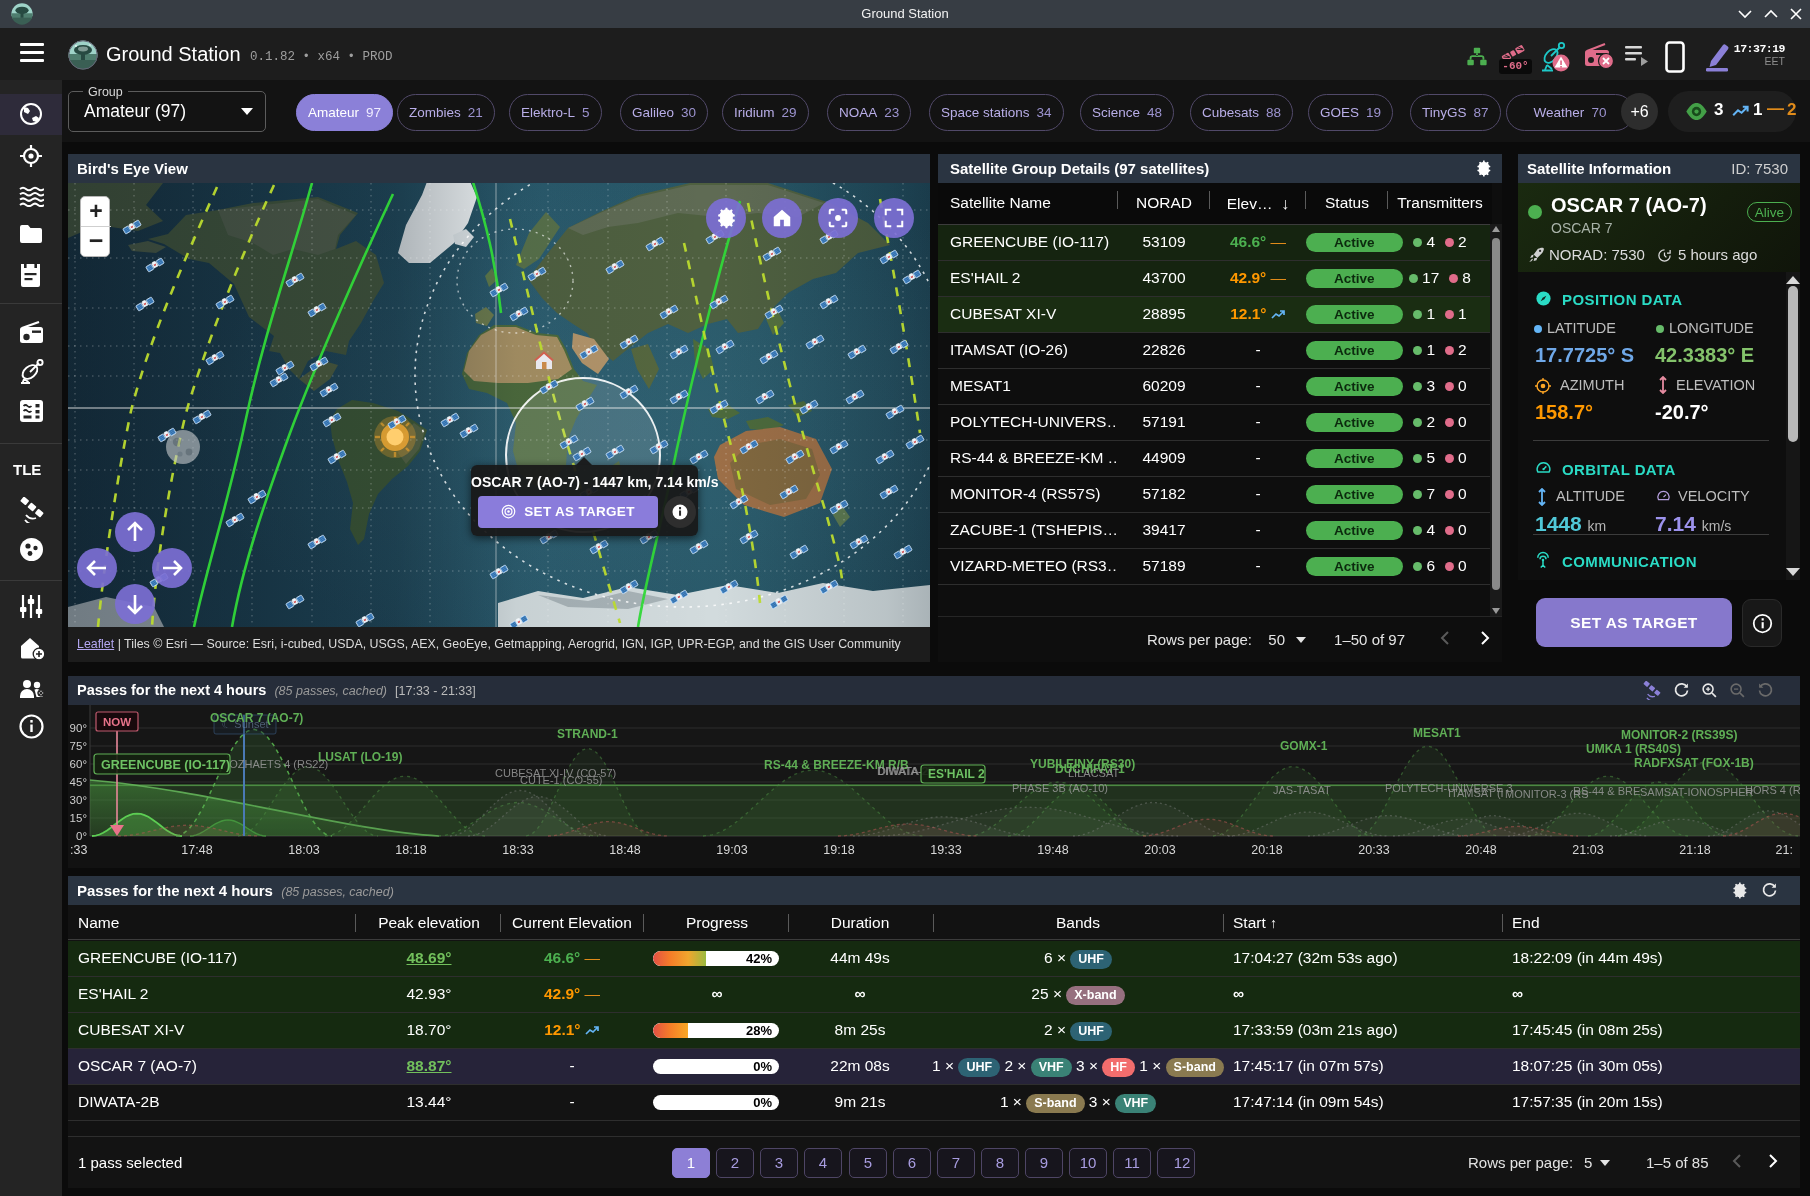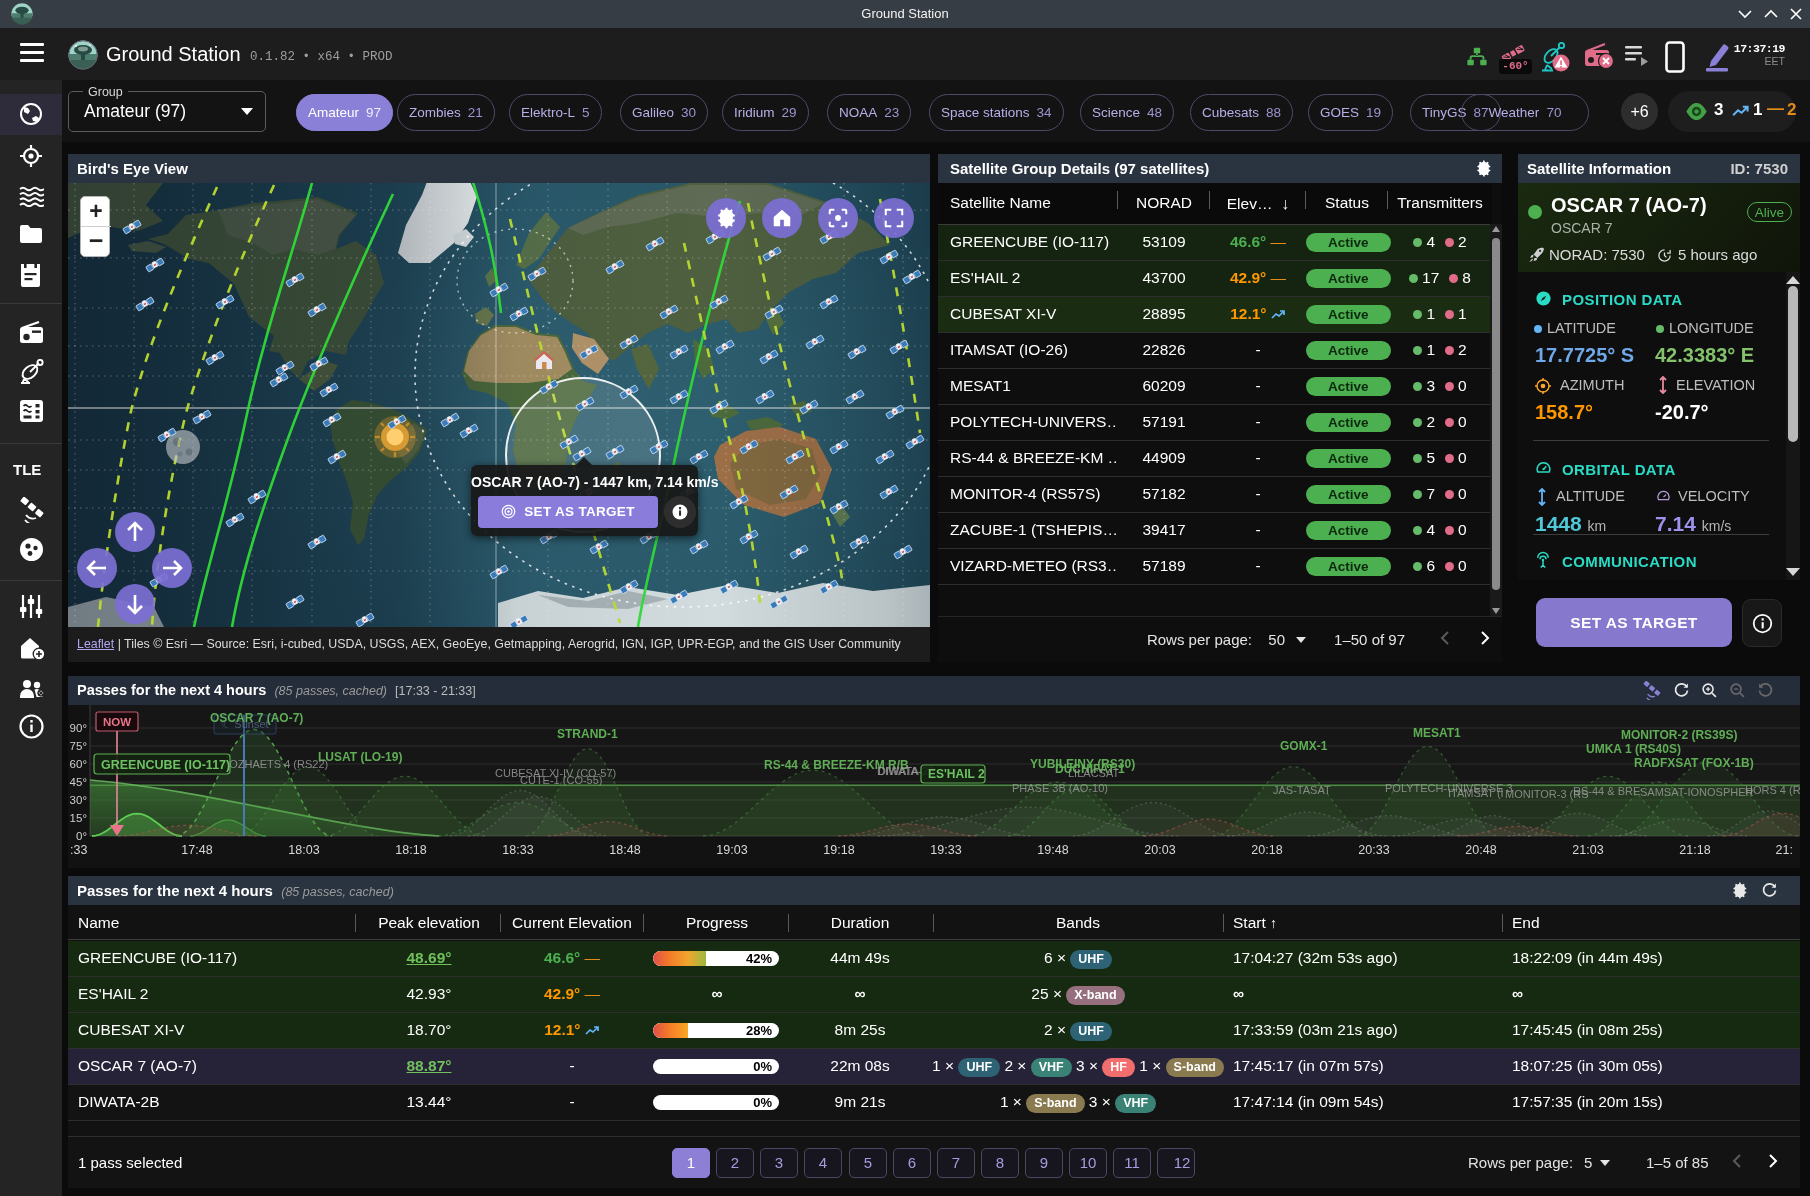--- a/index.html
+++ b/index.html
@@ -48,21 +48,21 @@
 
 #grouppanel { left:938px; top:154px; width:564px; height:508px; }
 #grouppanel .phead { padding-left:12px; }
 .gcog { position:absolute; right:10px; top:6px; }
 table#gt { position:absolute; left:0; top:29px; width:554px; border-collapse:collapse; table-layout:fixed; }
 #gt th { height:41px; color:#fff; font-weight:normal; font-size:15.5px; border-bottom:1px solid #3c3c3c; background:#0a0a0a; }
 #gt td { height:36px; font-size:15.5px; color:#fff; border-bottom:1px solid #2e2e2e; padding:0; }
 #gt .grn { background:#152410; }
 #gt td.nm { padding-left:12px; white-space:nowrap; overflow:hidden; }
 #gt td.ct,#gt th { text-align:center; }
-.badge { display:inline-block; background:#4caf50; color:#0c2a0e; font-weight:bold; font-size:13.5px; border-radius:12px; padding:2px 22px; }
+.badge { display:inline-block; background:#4caf50; color:#0c2a0e; font-weight:bold; font-size:13.5px; border-radius:12px; padding:2px 28px; }
 .dotg { display:inline-block; width:9px; height:9px; border-radius:50%; background:#66bb6a; margin-right:4px; vertical-align:middle;}
 .dotp { display:inline-block; width:9px; height:9px; border-radius:50%; background:#e06c8a; margin:0 4px 0 10px; vertical-align:middle;}
 #gfoot { position:absolute; left:0; bottom:0; width:564px; height:46px; border-top:1px solid #262626; color:#e4e4e4; font-size:15px; }
 
 #infopanel { left:1518px; top:154px; width:282px; height:508px; }
 
 #timeline { left:68px; top:676px; width:1732px; height:192px; background:#131313; }
 #timeline .phead { background:#262d3a; font-size:14.5px; }
 
 #passes { left:68px; top:876px; width:1732px; height:312px; background:#121212; }
@@ -212,21 +212,21 @@
   <div class="chip" style="left:335px">Zombies<b>21</b></div>
   <div class="chip" style="left:447px">Elektro-L<b>5</b></div>
   <div class="chip" style="left:558px">Galileo<b>30</b></div>
   <div class="chip" style="left:660px">Iridium<b>29</b></div>
   <div class="chip" style="left:765px">NOAA<b>23</b></div>
   <div class="chip" style="left:867px">Space stations<b>34</b></div>
   <div class="chip" style="left:1018px">Science<b>48</b></div>
   <div class="chip" style="left:1128px">Cubesats<b>88</b></div>
   <div class="chip" style="left:1246px">GOES<b>19</b></div>
   <div class="chip" style="left:1348px">TinyGS<b>87</b></div>
-  <div class="chip" style="left:1399px;width:128px;overflow:hidden">Weather<b>70</b></div>
+  <div class="chip" style="left:1444px;width:128px;overflow:hidden">Weather<b>70</b></div>
   <div id="plus6">+6</div>
   <div id="statpill">
     <svg class="abs" style="left:17px;top:12px" width="23" height="17" viewBox="0 0 26 20">
         <path d="M1 10 C5 3 9 0 13 0 C17 0 21 3 25 10 C21 17 17 20 13 20 C9 20 5 17 1 10z" fill="#43a047"></path>
         <circle cx="13" cy="10" r="5.5" fill="#184a1b"></circle>
         <circle cx="13" cy="10" r="2.5" fill="#43a047"></circle>
       </svg>
     <span class="abs" style="left:46px;top:9px;color:#fff;font-size:17px;font-weight:bold;">3</span>
     <svg class="abs" style="left:64px;top:13px" width="18" height="14" viewBox="0 0 15 11">
         <path d="M1 9 L5 5 L8 7 L13 2 M9 2 h4 v4" stroke="#64b5f6" stroke-width="1.7" fill="none"></path>
@@ -762,21 +762,21 @@
     <svg class="abs" style="right:52px;top:13px" width="10" height="16">
         <path d="M8 2 L2 8 L8 14" stroke="#5a5a5a" stroke-width="2" fill="none"></path>
       </svg>
     <svg class="abs" style="right:12px;top:13px" width="10" height="16">
         <path d="M2 2 L8 8 L2 14" stroke="#fff" stroke-width="2" fill="none"></path>
       </svg>
   </div>
 </div>
 
 <div id="infopanel" class="panel">
-  <div class="phead">Satellite Information<span style="position:absolute;right:12px;font-weight:bold;color:#cfcfcf;">ID: 7530</span></div>
+  <div class="phead">Satellite Information<span style="position:absolute;right:12px;font-weight:normal;color:#cfcfcf;">ID: 7530</span></div>
   <div id="infobody">
 
     <div class="abs" style="left:0;top:29px;width:282px;height:89px;background:linear-gradient(135deg,#1a2a10 0%,#141d0c 60%,#10150a 100%);">
       <div class="abs" style="left:10px;top:22px;width:14px;height:14px;border-radius:50%;background:#4caf50;"></div>
       <div class="abs" style="left:33px;top:11px;font-size:20px;font-weight:bold;color:#fff;">OSCAR 7 (AO-7)</div>
       <div class="abs" style="left:33px;top:37px;font-size:14px;color:#a9b3a9;">OSCAR 7</div>
       <div class="abs" style="left:229px;top:19px;width:45px;height:20px;border:1.5px solid #4caf50;border-radius:11px;color:#4caf50;font-size:13.5px;text-align:center;line-height:19px;">Alive</div>
       <svg class="abs" style="left:10px;top:63px" width="17" height="17" viewBox="0 0 24 24">
           <g fill="#cfcfcf">
             <path d="M14 4 C18 2 21 2 22 3 C23 4 22 7 20 10 L13 17 L8 12 Z"></path>

